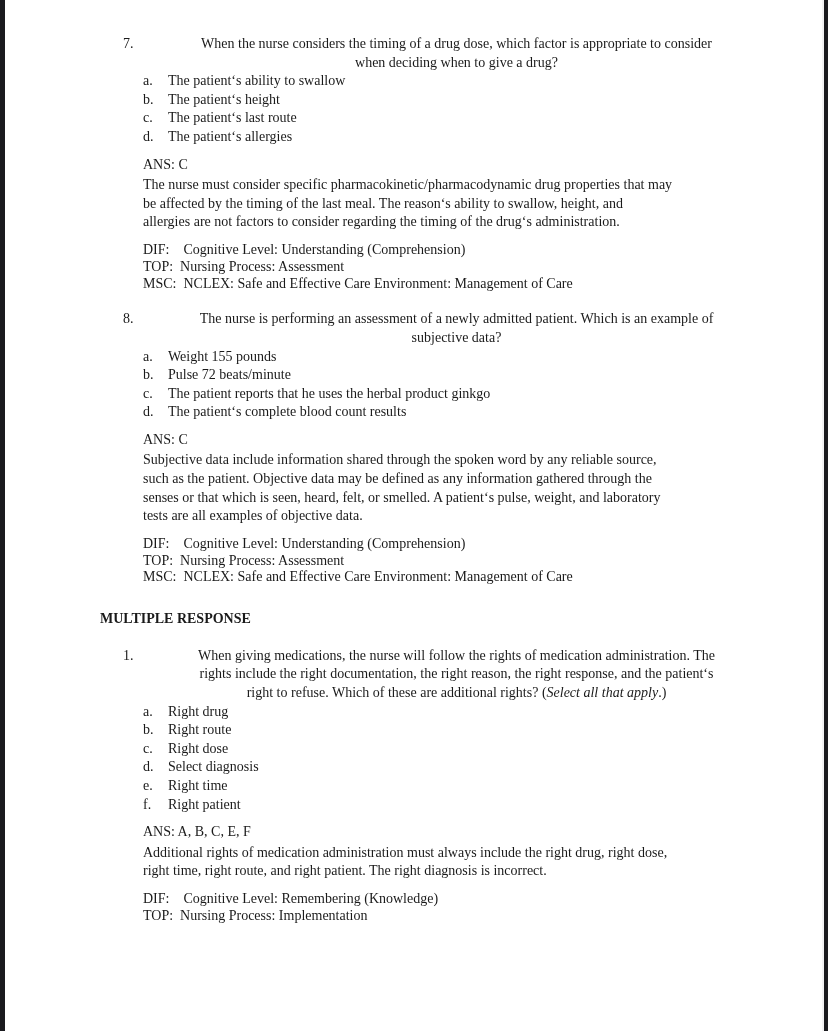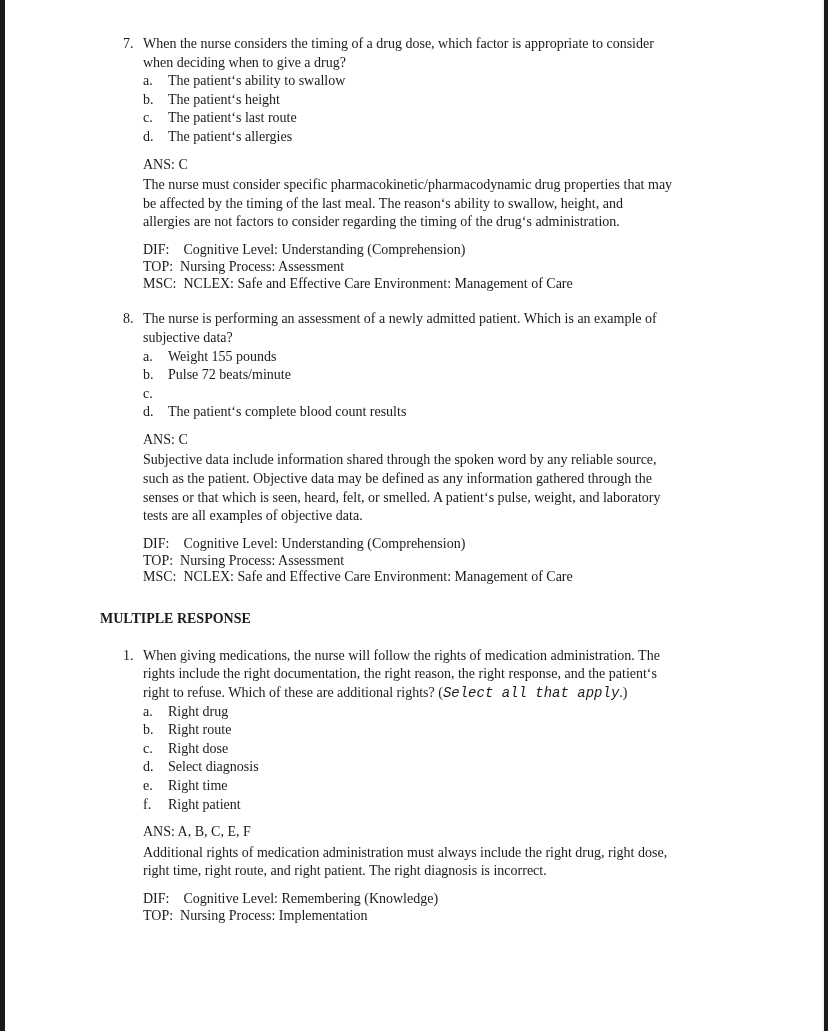--- a/index.html
+++ b/index.html
@@ -40,22 +40,22 @@
   .question {
     display: flex;
     padding-left: 23px;
     margin-top: 18px;
   }
   .question.first { margin-top: 0; }
 
   .qnum { width: 20px; flex-shrink: 0; }
   .qbody { width: 650px; }
 
-  .stem { white-space: pre-wrap; }
-  .stem .italic { font-style: italic; font-family: Liberation Mono, monospace; }
+  .stem { white-space: pre-wrap; text-align: center; }
+  .stem .italic { font-style: italic; }
 
   .opt { display: flex; }
   .opt-letter { width: 25px; flex-shrink: 0; }
 
   .ans { margin-top: 9px; }
   .rationale { white-space: pre-wrap; margin-top: 2px; }
 
   .meta { margin-top: 10px; line-height: 16.8px; }
   .meta-line { white-space: pre-wrap; }
 </style>
@@ -111,20 +111,21 @@
         <div class="opt">
           <span class="opt-letter">a.</span>
           <span>Weight 155 pounds</span>
         </div>
         <div class="opt">
           <span class="opt-letter">b.</span>
           <span>Pulse 72 beats/minute</span>
         </div>
         <div class="opt">
           <span class="opt-letter">c.</span>
+          <span>The patient reports that he uses the herbal product ginkgo</span>
         </div>
         <div class="opt">
           <span class="opt-letter">d.</span>
           <span>The patient‘s complete blood count results</span>
         </div>
       </div>
       <div class="ans">ANS: C</div>
       <div class="rationale">Subjective data include information shared through the spoken word by any reliable source,
 such as the patient. Objective data may be defined as any information gathered through the
 senses or that which is seen, heard, felt, or smelled. A patient‘s pulse, weight, and laboratory

